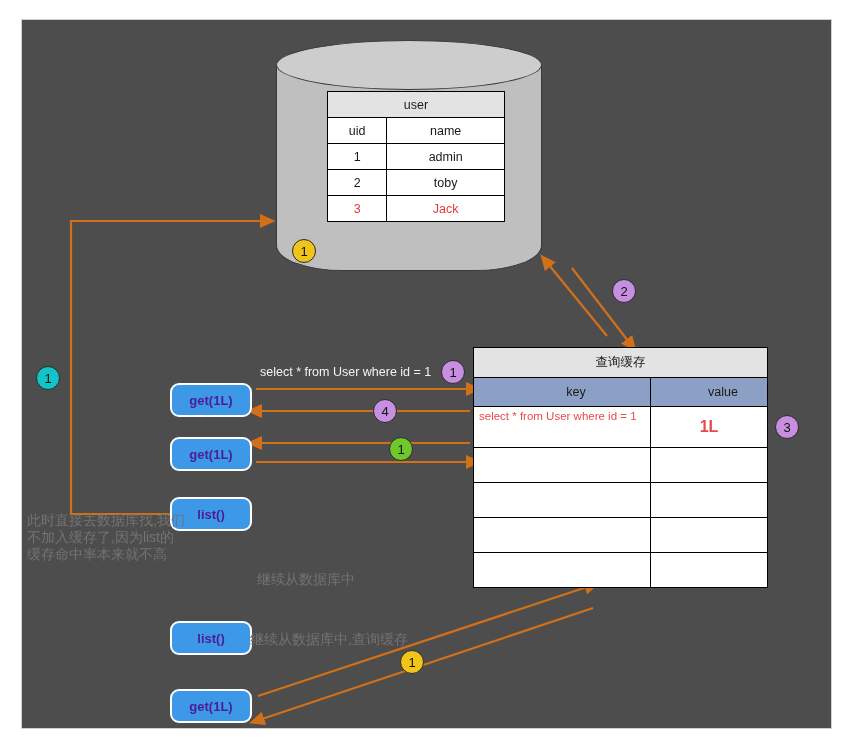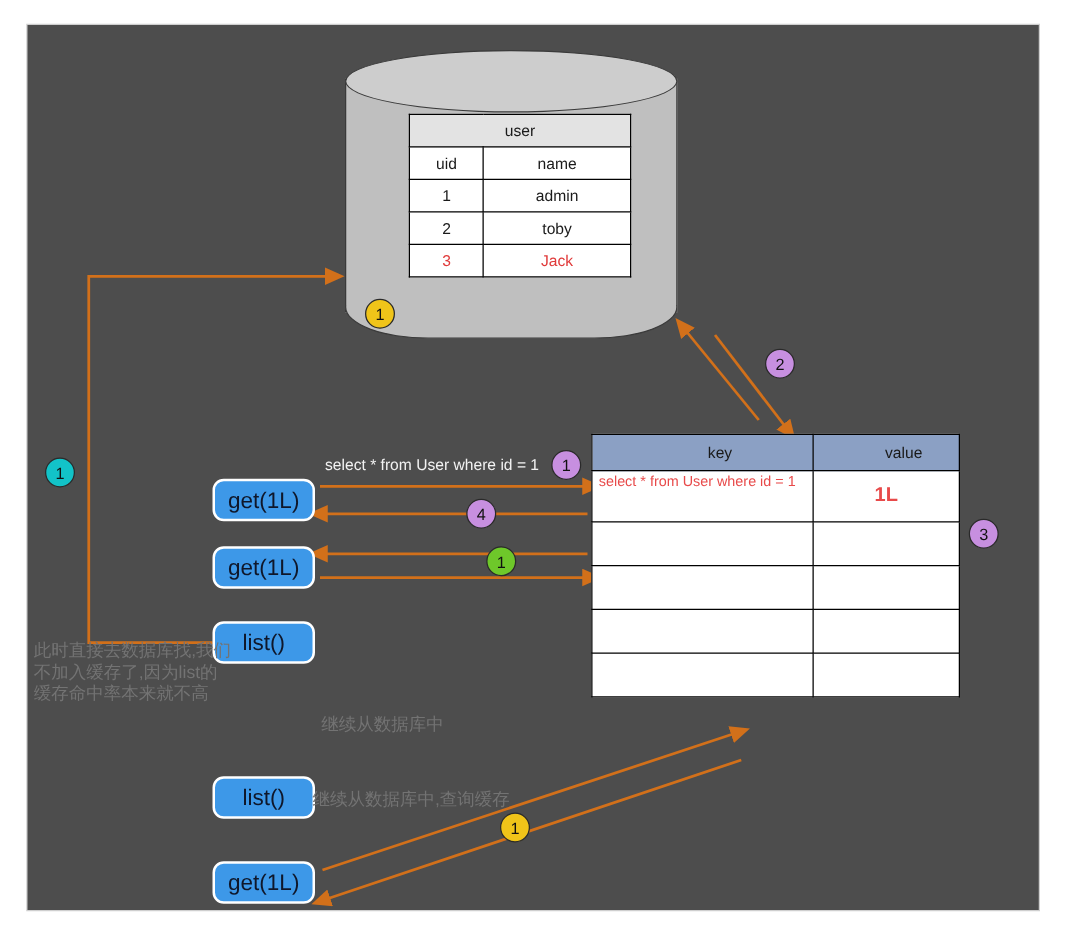--- a/index.html
+++ b/index.html
@@ -54,21 +54,21 @@
   .cache-table td.keycell{
     text-align:left;padding:3px 5px;color:#e84a4a;font-size:11.5px;line-height:13px;height:34px;
     vertical-align:top;
   }
   .cache-table td.valcell{color:#e84a4a;font-weight:bold;font-size:16px;height:34px;}
 
   
   .btn{
     position:absolute;width:82px;height:34px;border-radius:9px;
     background:#3d98e8;border:2.5px solid #ffffff;
-    color:#0f172a;font-weight:normal;font-size:18px;
+    color:#4c1d95;font-weight:bold;font-size:13px;
     display:flex;align-items:center;justify-content:center;
     box-sizing:border-box;
   }
 
   
   .badge{
     position:absolute;width:24px;height:24px;border-radius:50%;
     display:flex;align-items:center;justify-content:center;
     font-size:13px;color:#111;border:1.4px solid #2a2a2a;
     box-sizing:border-box;
@@ -135,20 +135,23 @@
     </tr>
     <tr>
       <td class="red">3</td>
       <td class="red">Jack</td>
     </tr>
   </tbody>
     </table>
 
   <table class="cache-table">
     <tbody>
+        <tr class="caption">
+      <td colspan="2">查询缓存</td>
+    </tr>
     <tr class="colhead">
       <td style="width:148px">key</td>
       <td>value</td>
     </tr>
     <tr>
       <td class="keycell">select * from User where id = 1</td>
       <td class="valcell">1L</td>
     </tr>
     <tr>
       <td style="height:34px"></td>

